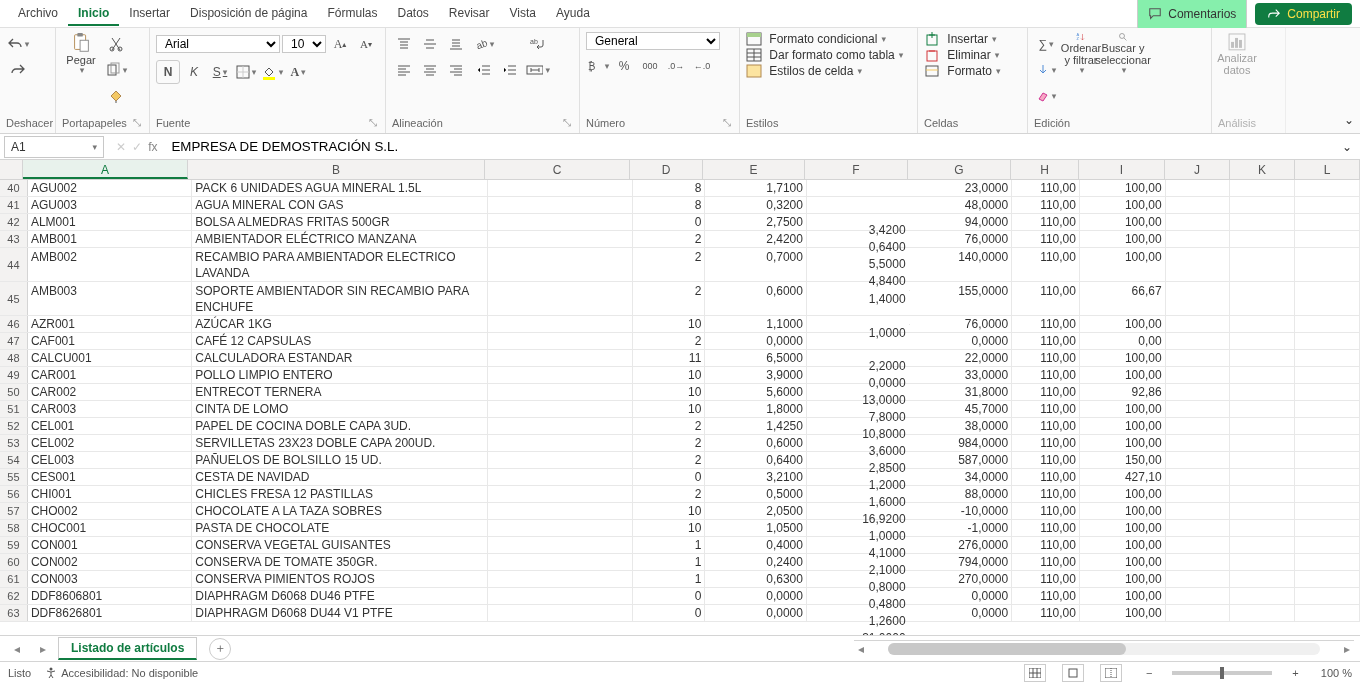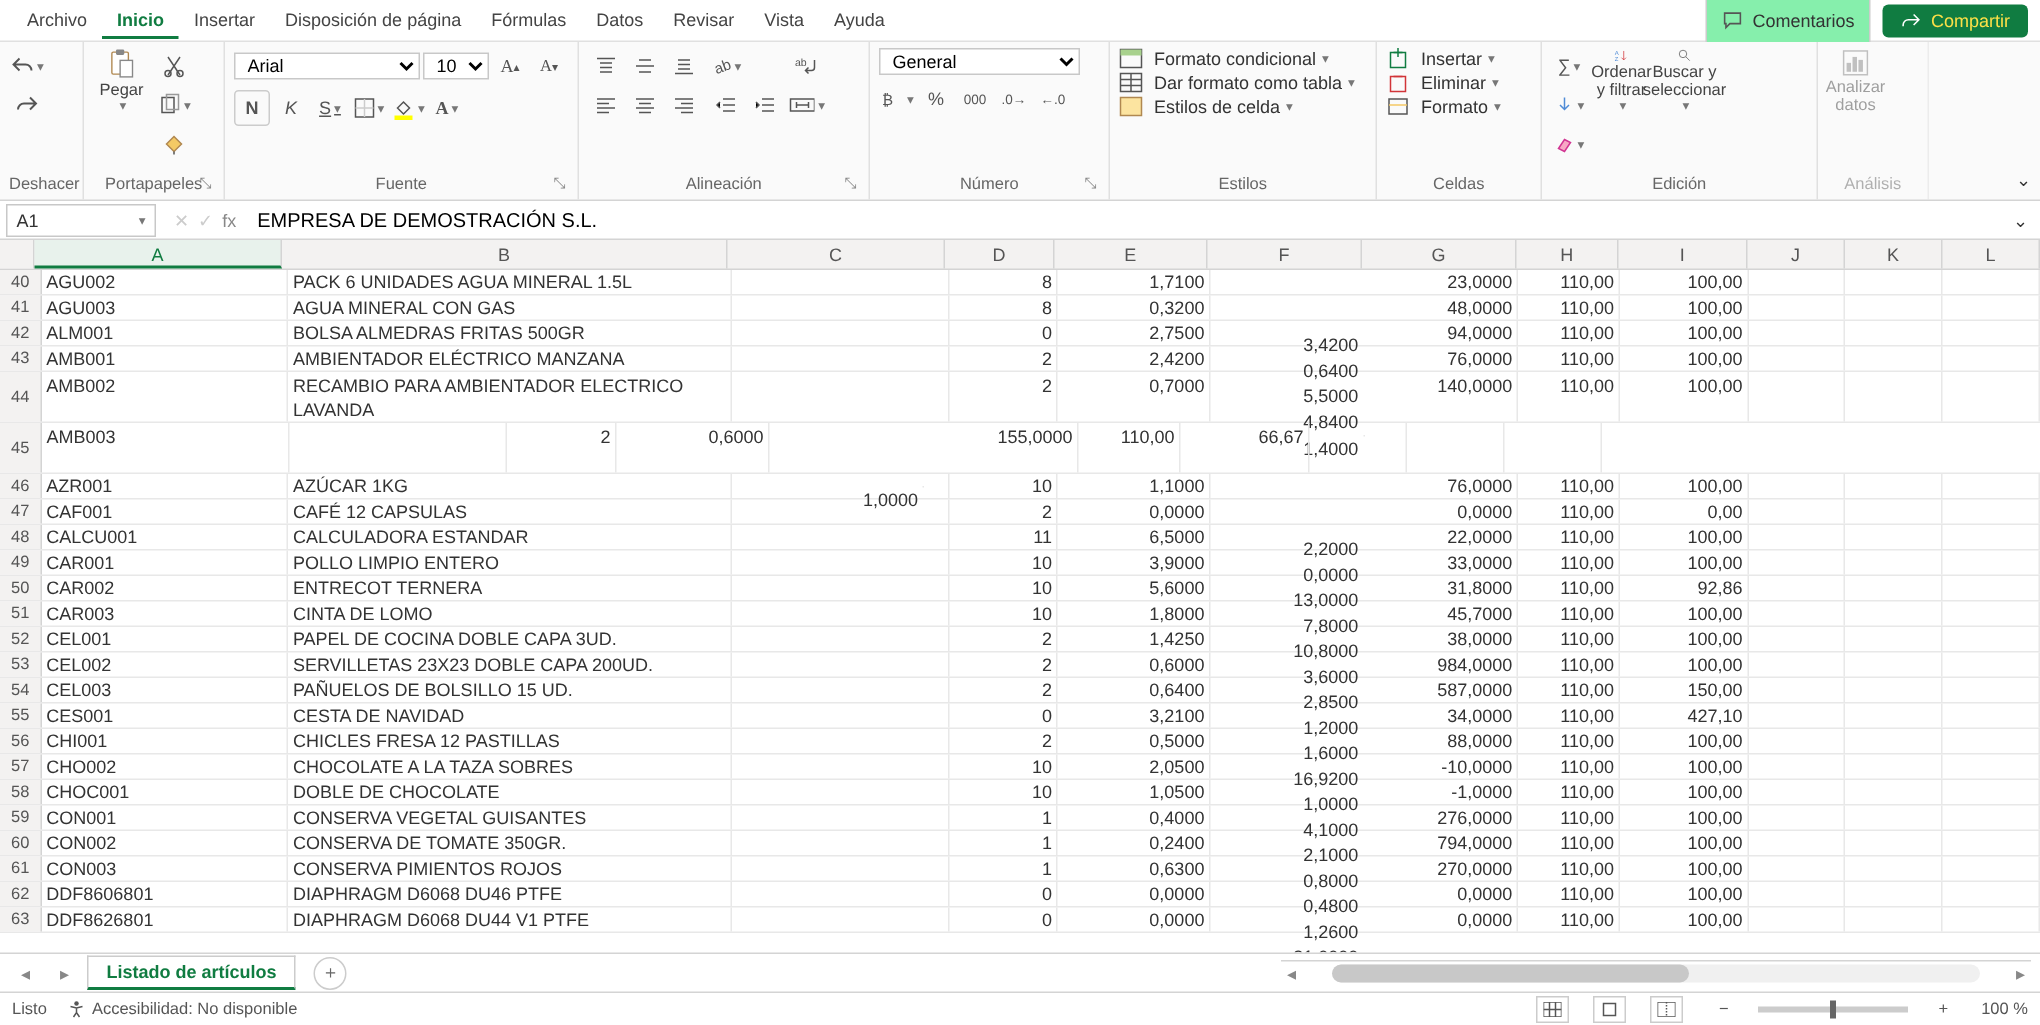--- a/index.html
+++ b/index.html
@@ -6,21 +6,21 @@
 body { width: 1360px; height: 683px; overflow: hidden; background: #fff; font-size: 12px; color: #333; display: flex; flex-direction: column; }
 .menubar { display: flex; align-items: center; padding: 0 8px; height: 28px; border-bottom: 1px solid #e0e0e0; }
 .menubar .mitem { padding: 4px 10px; cursor: pointer; color: #444; }
 .menubar .mitem.active { color: #107c41; border-bottom: 2px solid #107c41; font-weight: 600; }
 .menubar .spacer { flex: 1; }
 .btn-outline { display: inline-flex; align-items: center; gap: 6px; padding: 17px 10px; border: 1px solid #ccc; border-radius: 4px; margin-right: 8px; cursor: pointer; background:#86efac; }
 .btn-green { display: inline-flex; align-items: center; gap: 6px; padding: 4px 12px; background: #107c41; color: #fde047; border-radius: 4px; cursor: pointer; }
 .ribbon { display: flex; height: 106px; border-bottom: 1px solid #d4d4d4; background: #fafafa; position: relative; }
 .rgroup { display: flex; flex-direction: column; border-right: 1px solid #e0e0e0; padding: 4px 6px 2px 6px; }
 .rgroup .body { flex: 1; display: flex; align-items: flex-start; gap: 4px; }
-.rgroup .label { text-align: center; font-size: 11px; color: #666; padding: 2px 0; position: relative; }
+.rgroup .label { font-size: 11px; color: #666; padding: 2px 0; position: relative; }
 .rgroup .label .launcher { position: absolute; right: 2px; top: 2px; font-size: 10px; color: #888; cursor: pointer; }
 .ico { display: inline-flex; align-items: center; justify-content: center; width: 24px; height: 24px; border-radius: 3px; cursor: pointer; color: #555; }
 .bigico { width: 38px; height: 44px; display: flex; flex-direction: column; align-items: center; justify-content: center; cursor: pointer; font-size: 11px; color: #444; text-align:center; line-height:1.1;}
 .col { display: flex; flex-direction: column; gap: 2px; }
 .row { display: flex; gap: 2px; align-items: center; }
 select.fsel, input.fsel { height: 18px; border: 1px solid #c8c8c8; padding: 0 4px; font-size: 12px; background:#fff;}
 .formulabar { display: flex; align-items: center; height: 26px; border-bottom: 1px solid #d4d4d4; }
 .namebox { width: 100px; height: 22px; border: 1px solid #c8c8c8; margin: 0 4px; padding: 0 6px; display:flex; align-items:center; justify-content:space-between; }
 .fxicons { display: flex; gap: 6px; padding: 0 8px; color: #888; }
 .fxinput { flex: 1; height: 22px; border: none; padding: 0 6px; outline:none; }
@@ -491,20 +491,21 @@
         <div class="cell cG">140,0000</div>
         <div class="cell cH">110,00</div>
         <div class="cell cI">100,00</div>
         <div class="cell cJ"></div>
         <div class="cell cK"></div>
         <div class="cell cL"></div>
       </div>
       <div class="gridrow tall">
         <div class="rowhdr">45</div>
         <div class="cell cA">AMB003</div>
+        <div class="cell cB">SOPORTE AMBIENTADOR SIN RECAMBIO PARA ENCHUFE</div>
         <div class="cell cC"></div>
         <div class="cell cD">2</div>
         <div class="cell cE">0,6000</div>
         <div class="cell cF">1,0000</div>
         <div class="cell cG">155,0000</div>
         <div class="cell cH">110,00</div>
         <div class="cell cI">66,67</div>
         <div class="cell cJ"></div>
         <div class="cell cK"></div>
         <div class="cell cL"></div>
@@ -685,21 +686,21 @@
         <div class="cell cG">-10,0000</div>
         <div class="cell cH">110,00</div>
         <div class="cell cI">100,00</div>
         <div class="cell cJ"></div>
         <div class="cell cK"></div>
         <div class="cell cL"></div>
       </div>
       <div class="gridrow">
         <div class="rowhdr">58</div>
         <div class="cell cA">CHOC001</div>
-        <div class="cell cB">DOBLE DE CHOCOLATE</div>
+        <div class="cell cB">PASTA DE CHOCOLATE</div>
         <div class="cell cC"></div>
         <div class="cell cD">10</div>
         <div class="cell cE">1,0500</div>
         <div class="cell cF">2,1000</div>
         <div class="cell cG">-1,0000</div>
         <div class="cell cH">110,00</div>
         <div class="cell cI">100,00</div>
         <div class="cell cJ"></div>
         <div class="cell cK"></div>
         <div class="cell cL"></div>

